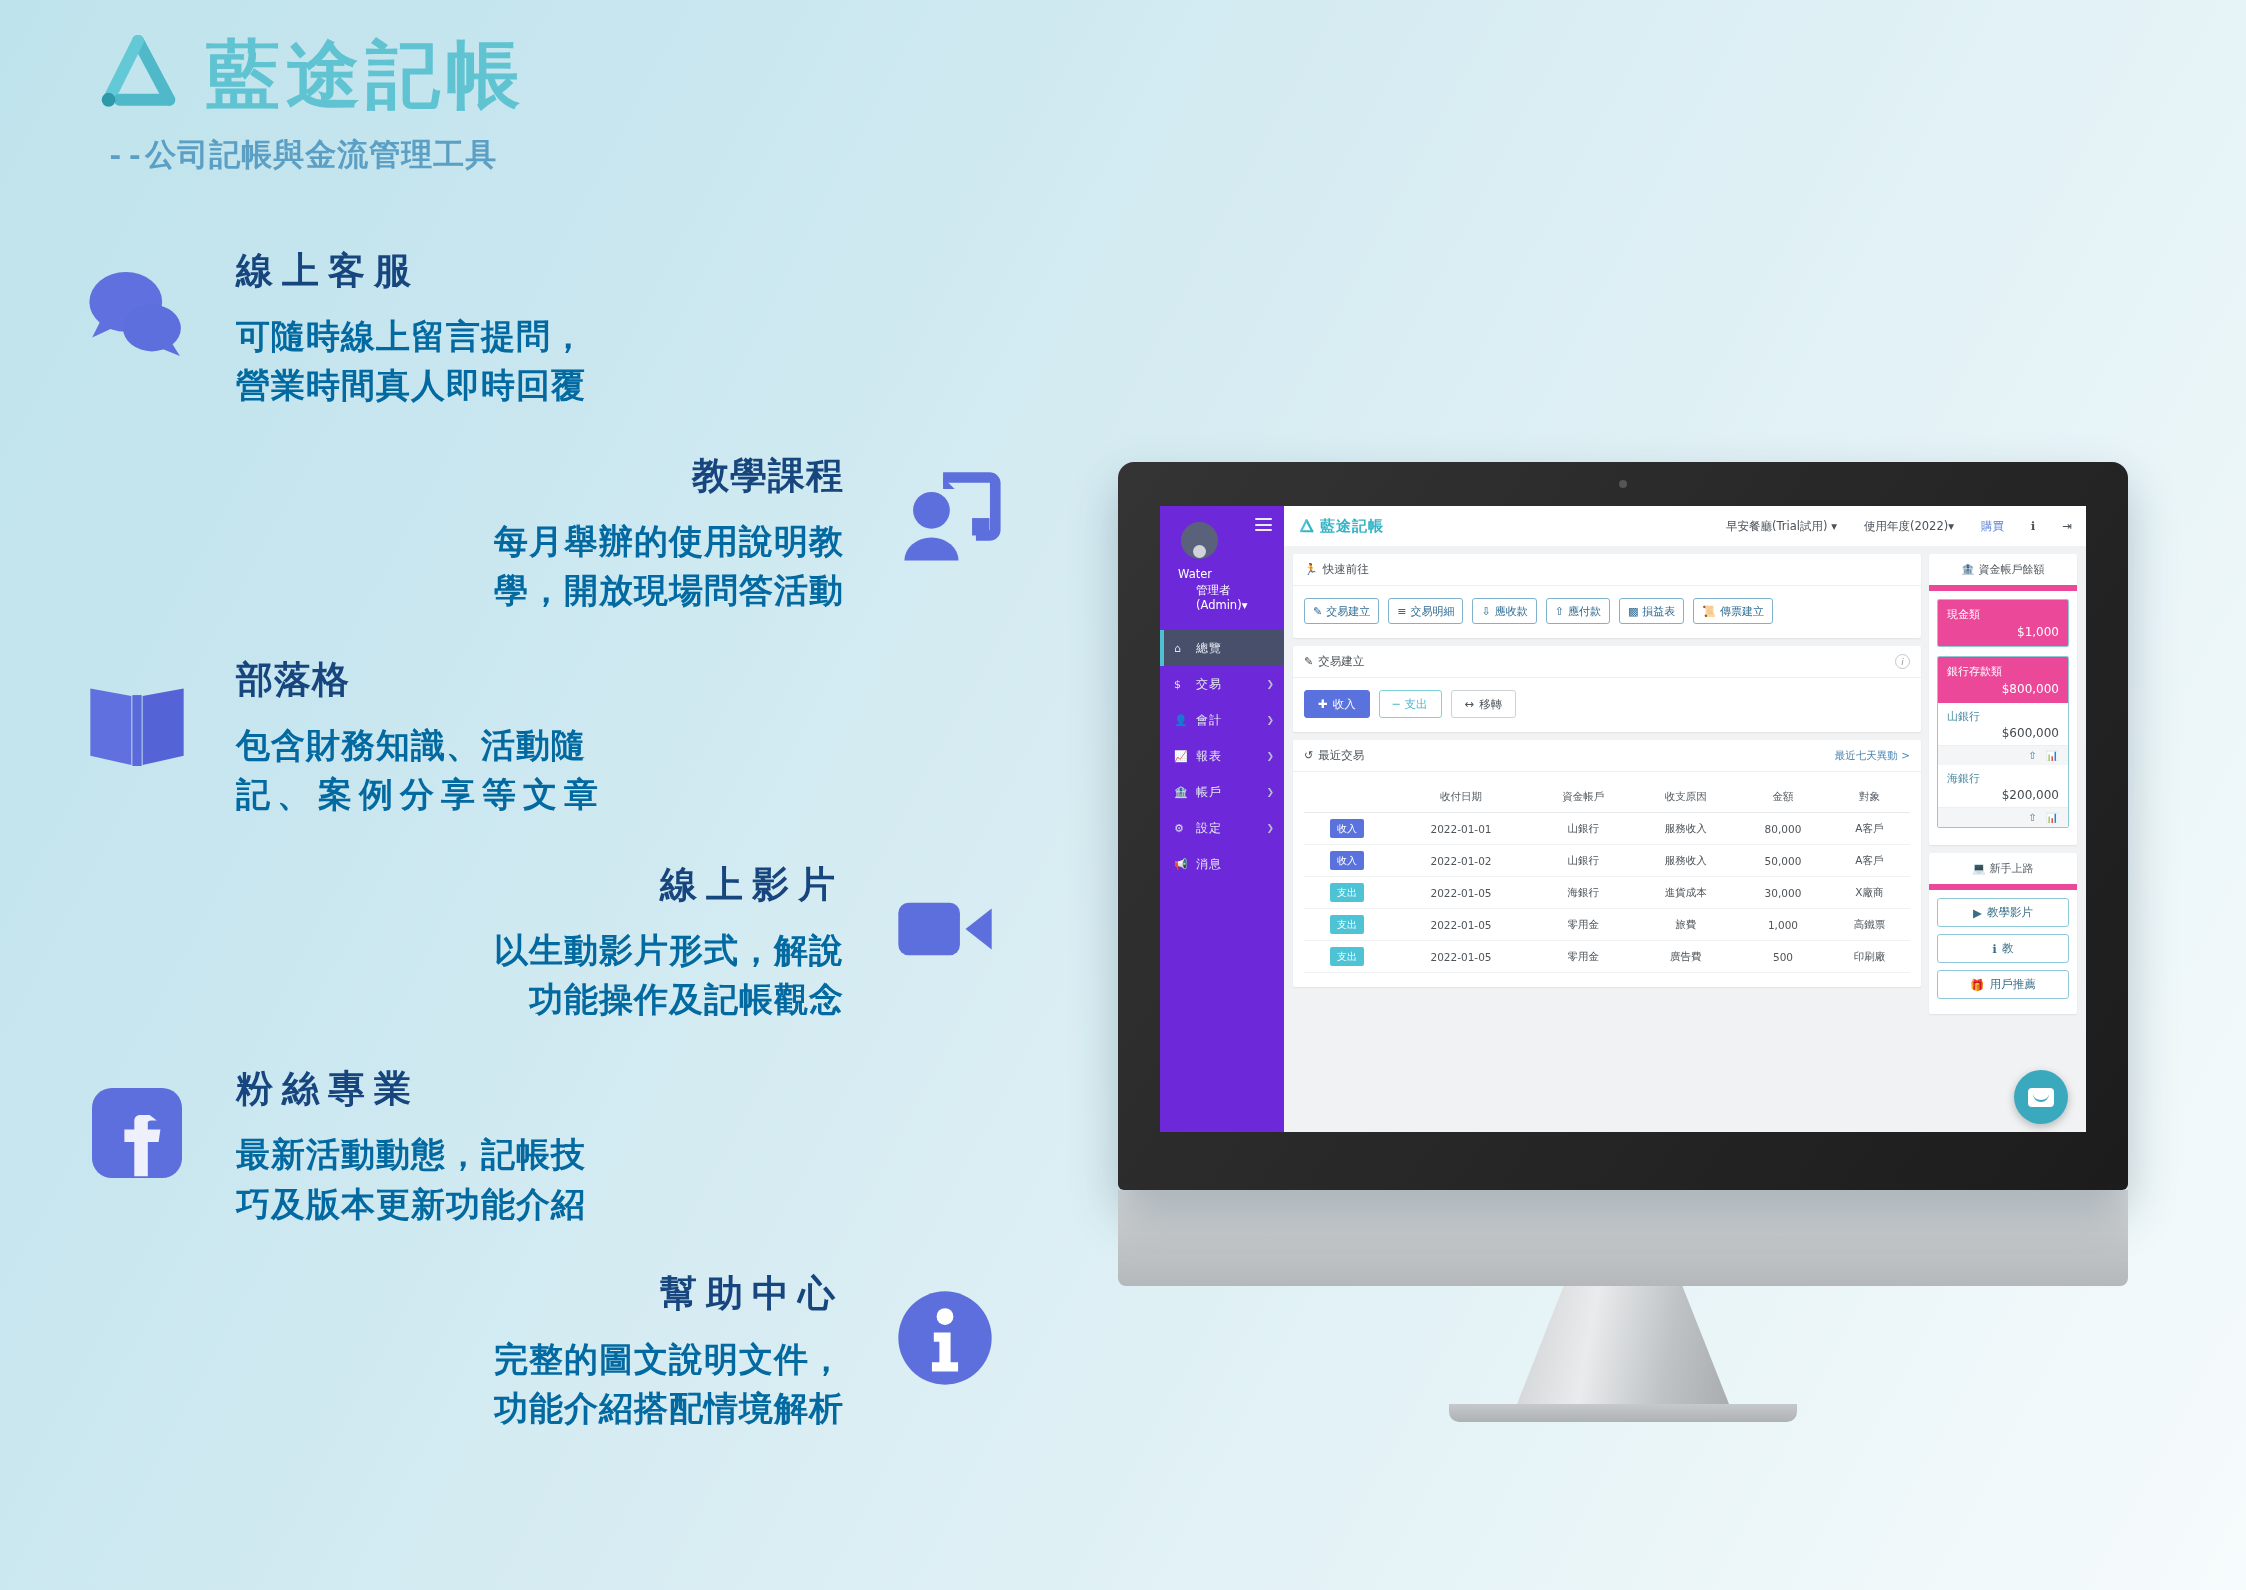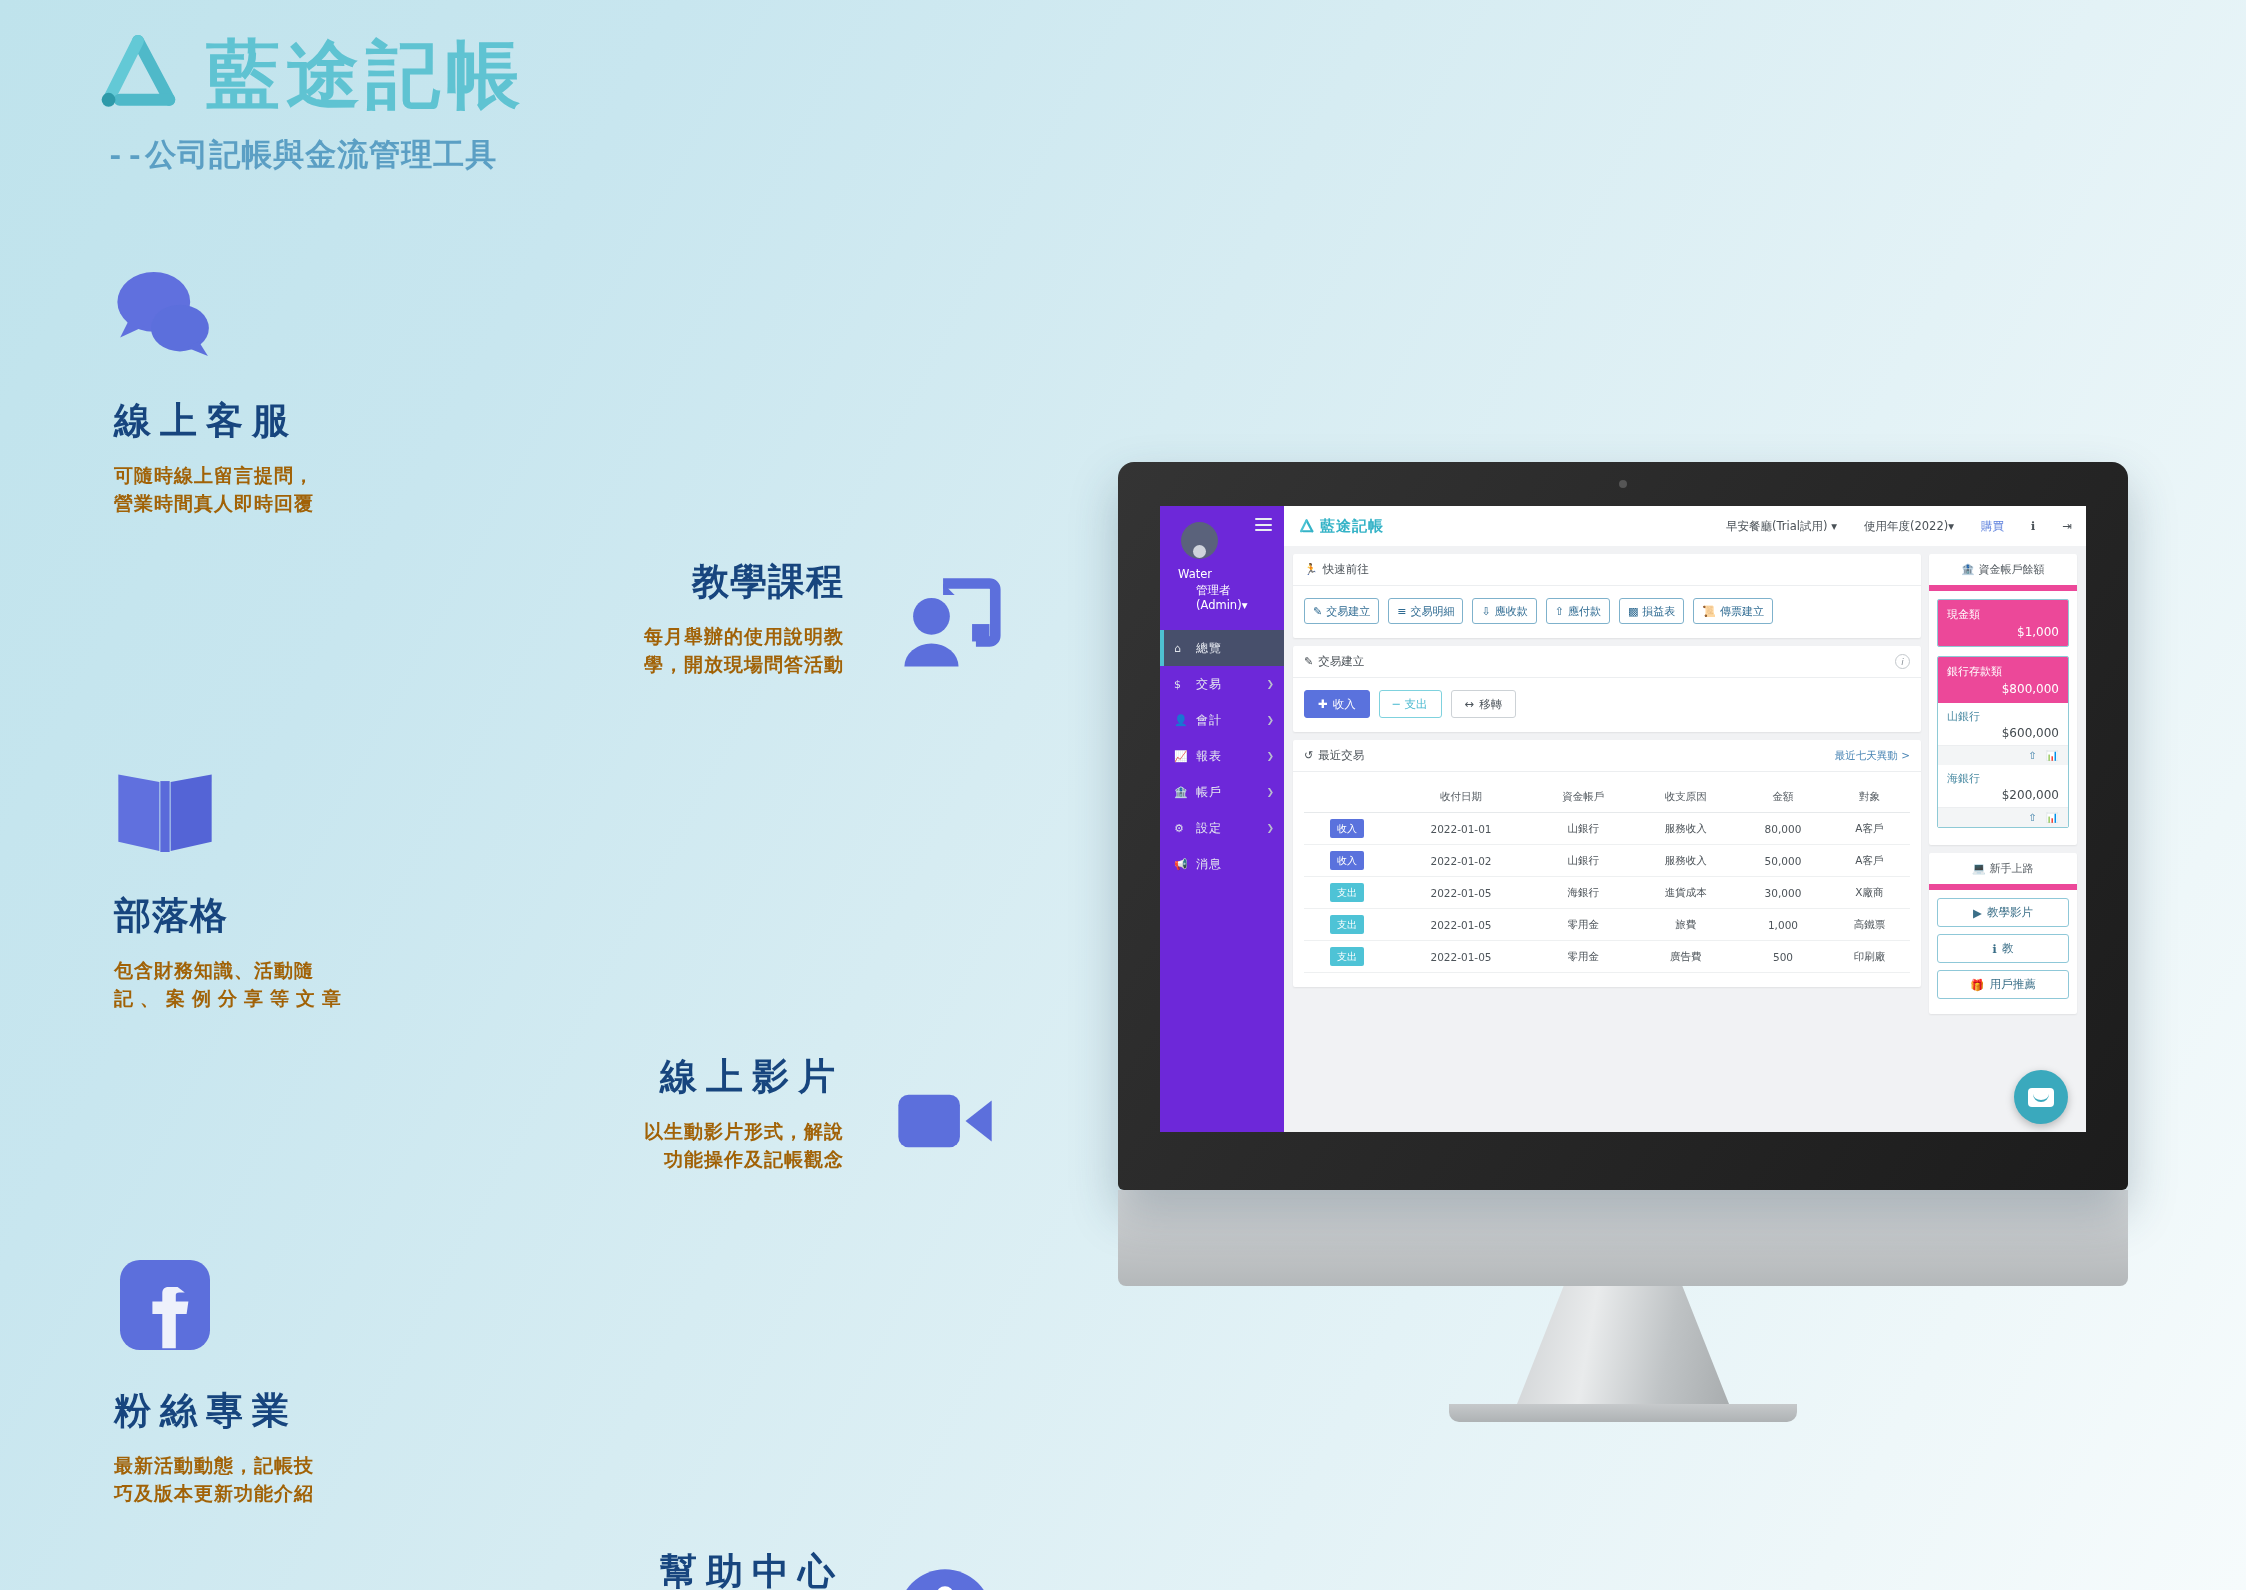--- a/index.html
+++ b/index.html
@@ -19,33 +19,33 @@
     line-height:1; font-family:"DejaVu Sans",sans-serif;
   }
   .brand-sub {
     margin-top:14px; margin-left:14px; font-size:31px; font-weight:700;
     color:#5b9fc4; letter-spacing:1px; font-family:Liberation Mono, monospace;
   }
 
   
   .features { position:absolute; left:0; top:240px; width:1090px; }
   .feat { position:relative; height:auto; margin-bottom:34px; display:flex; align-items:flex-start; }
-  .feat.left  { flex-direction:column;         padding-left:90px;  }
+  .feat.left  {         padding-left:62px;  }
   .feat.right { flex-direction:row-reverse; padding-right:70px; justify-content:flex-start;margin-left:24px; }
   .feat-icon { width:150px; min-width:150px; height:150px; display:flex; align-items:center; justify-content:center; }
   .feat-txt { padding-top:6px; }
   .feat.left  .feat-txt { margin-left:24px; text-align:left; }
   .feat.right .feat-txt { margin-right:26px; text-align:right; }
   .feat-title {
     font-size:37px; font-weight:700; color:#17457e; letter-spacing:9px;
     font-family:"DejaVu Sans",sans-serif; margin-bottom:16px;
   }
   .feat-title.tight { letter-spacing:1px; }
   .feat-desc {
-    font-size:19px; font-weight:700; color:#a16207; line-height:1.45;
+    font-size:34px; font-weight:700; color:#0369a1; line-height:1.45;
     font-family:"DejaVu Sans",sans-serif; letter-spacing:1px;
   }
   .feat-desc.sp { letter-spacing:7px; }
   .feat.right .feat-desc { letter-spacing:1px; }
 
   
   .monitor { position:absolute; left:1118px; top:462px; width:1010px; }
   .mon-bezel {
     background:#2b2b2b; border-radius:16px 16px 6px 6px; padding:44px 42px 58px 42px;
     box-shadow:0 22px 48px rgba(40,70,90,.28);

